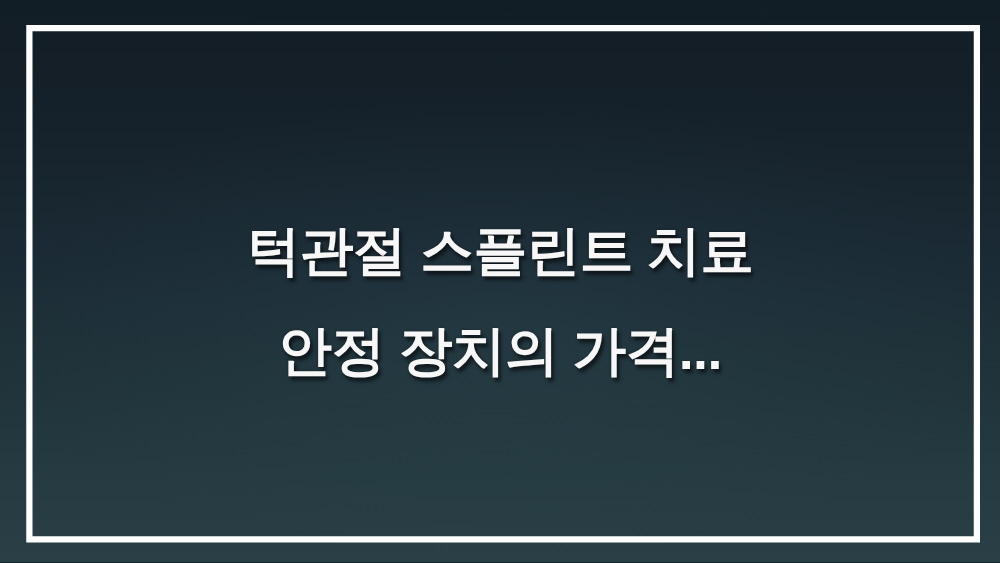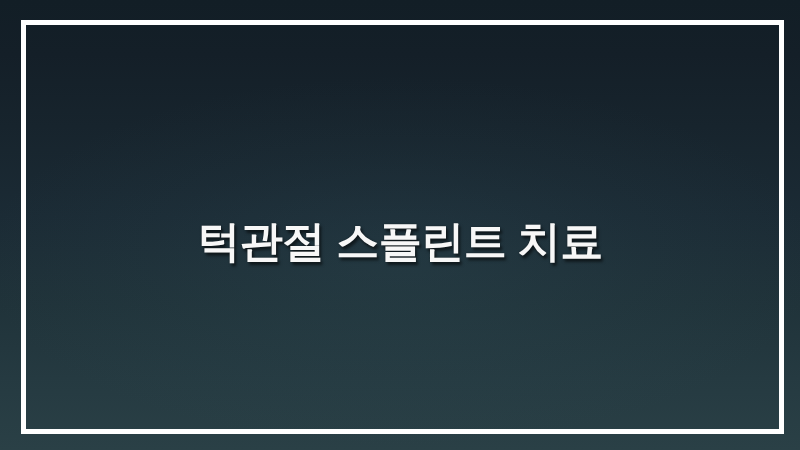--- a/index.html
+++ b/index.html
@@ -86,15 +86,16 @@
 <body>
 
 <div id="thumbnail-card">
 
   <div id="glow-overlay"></div>
 
   <div id="frame-border"></div>
 
   <div id="text-block">
     <span class="title-line">턱관절 스플린트 치료</span>
+    <span class="title-line">안정 장치의 가격...</span>
   </div>
 
 </div>
 
 </body></html>

